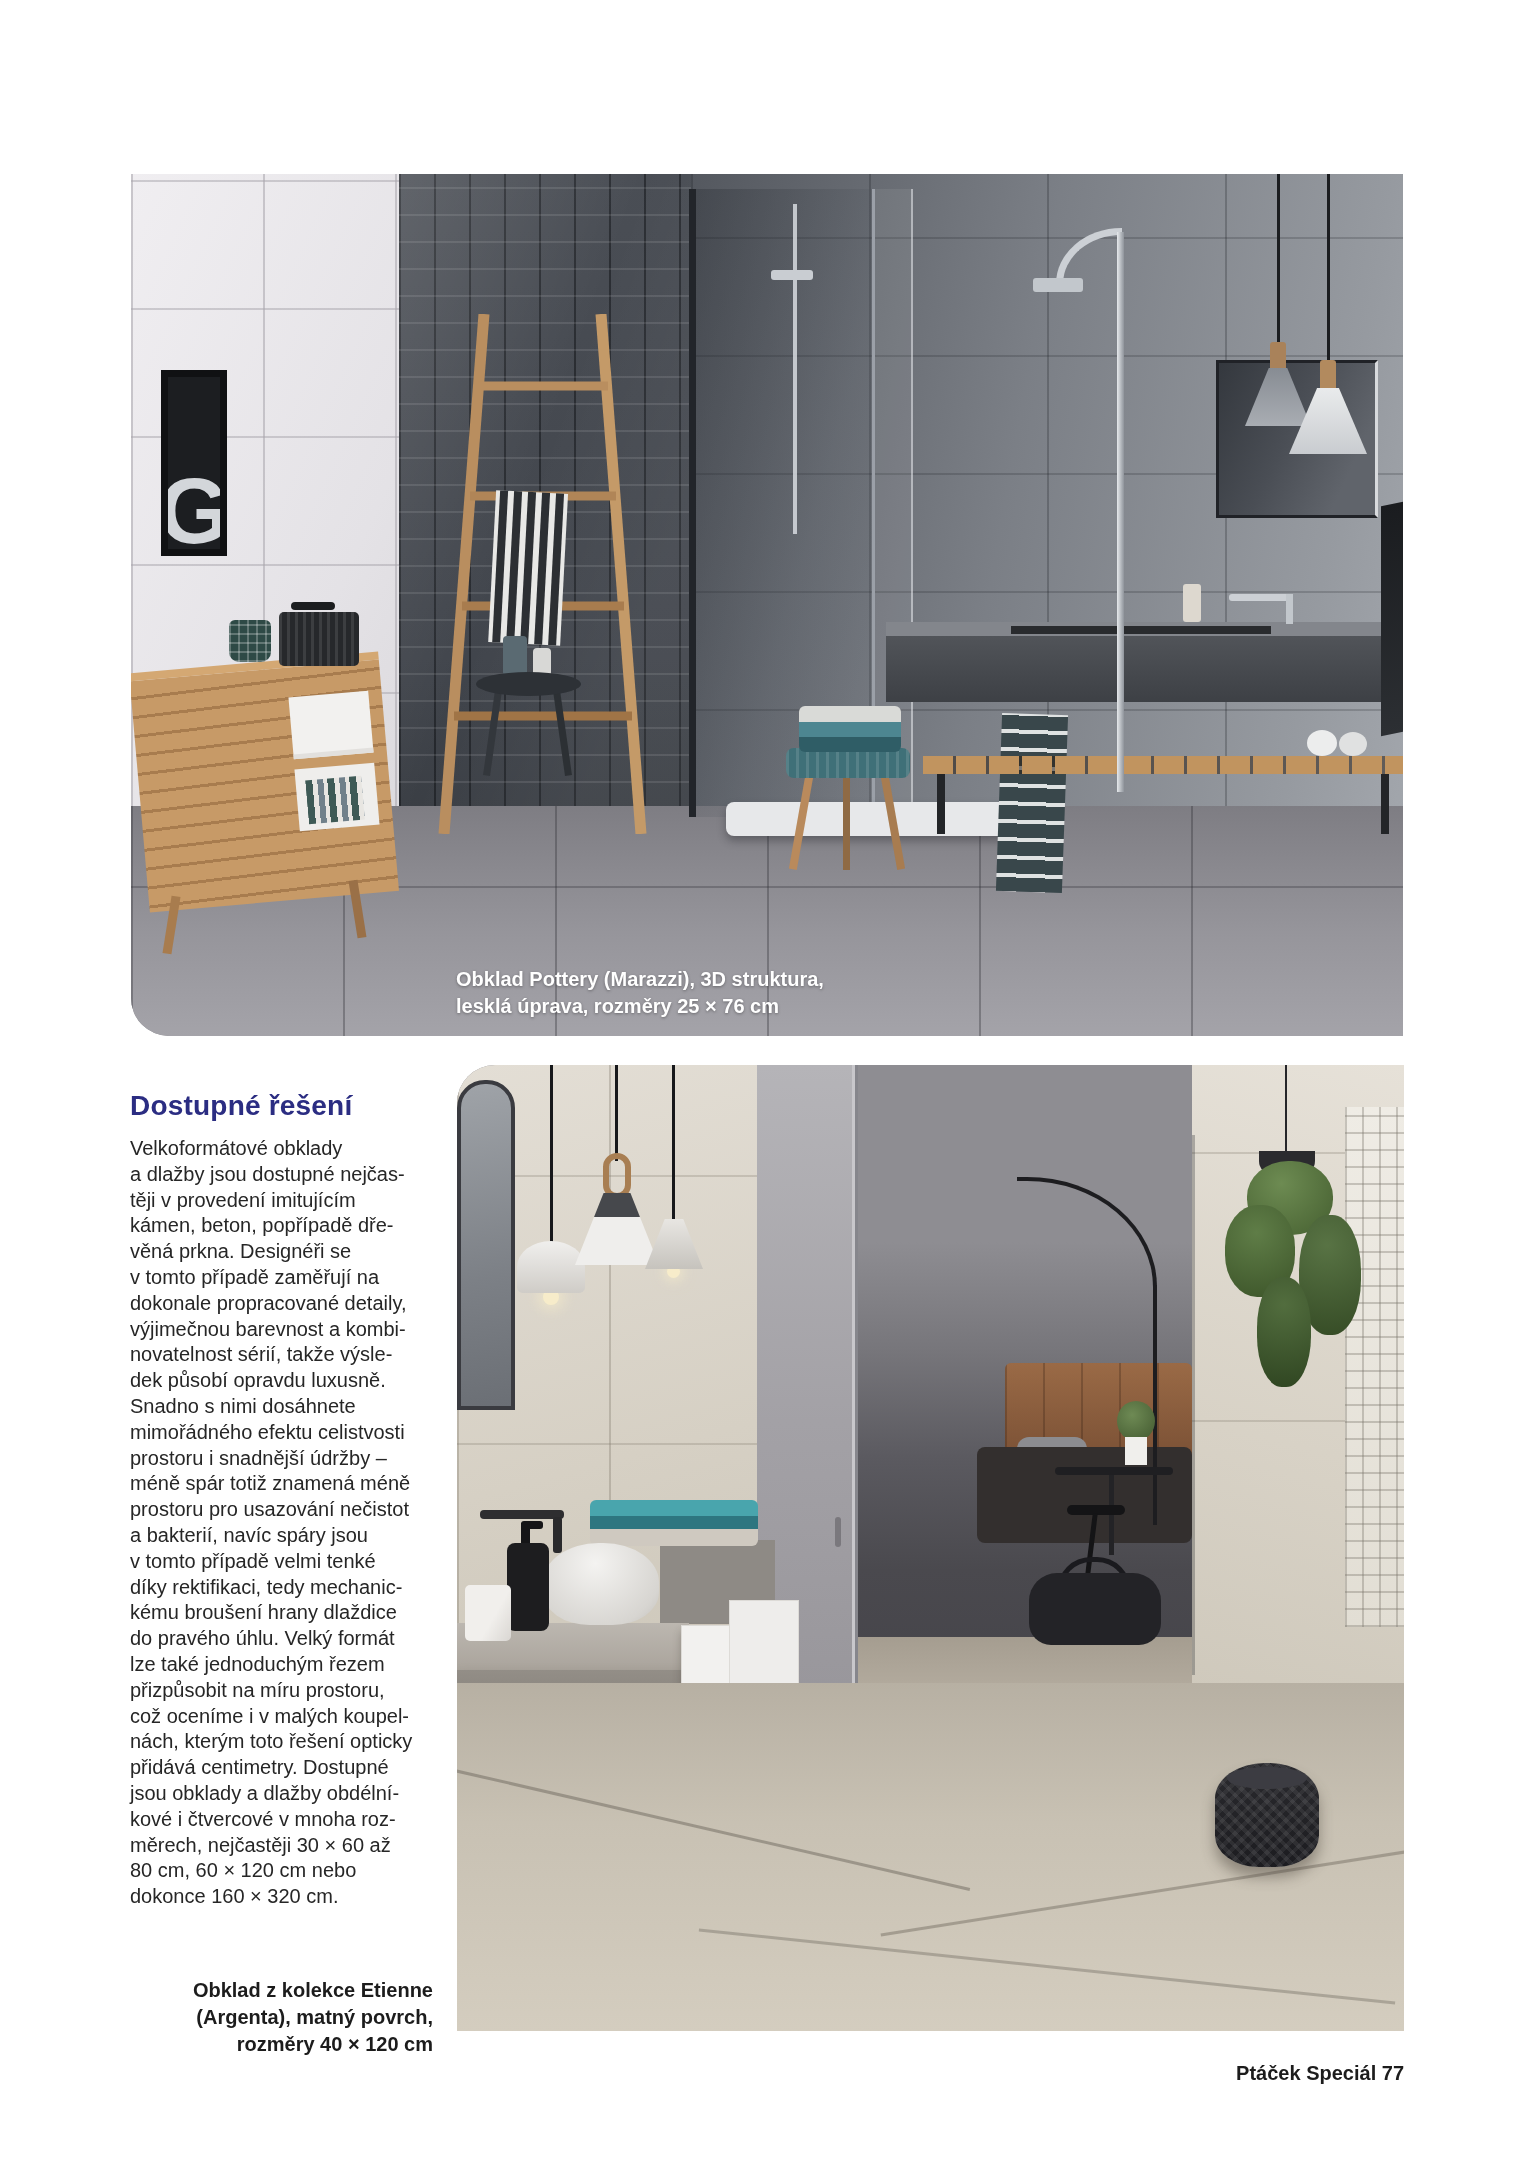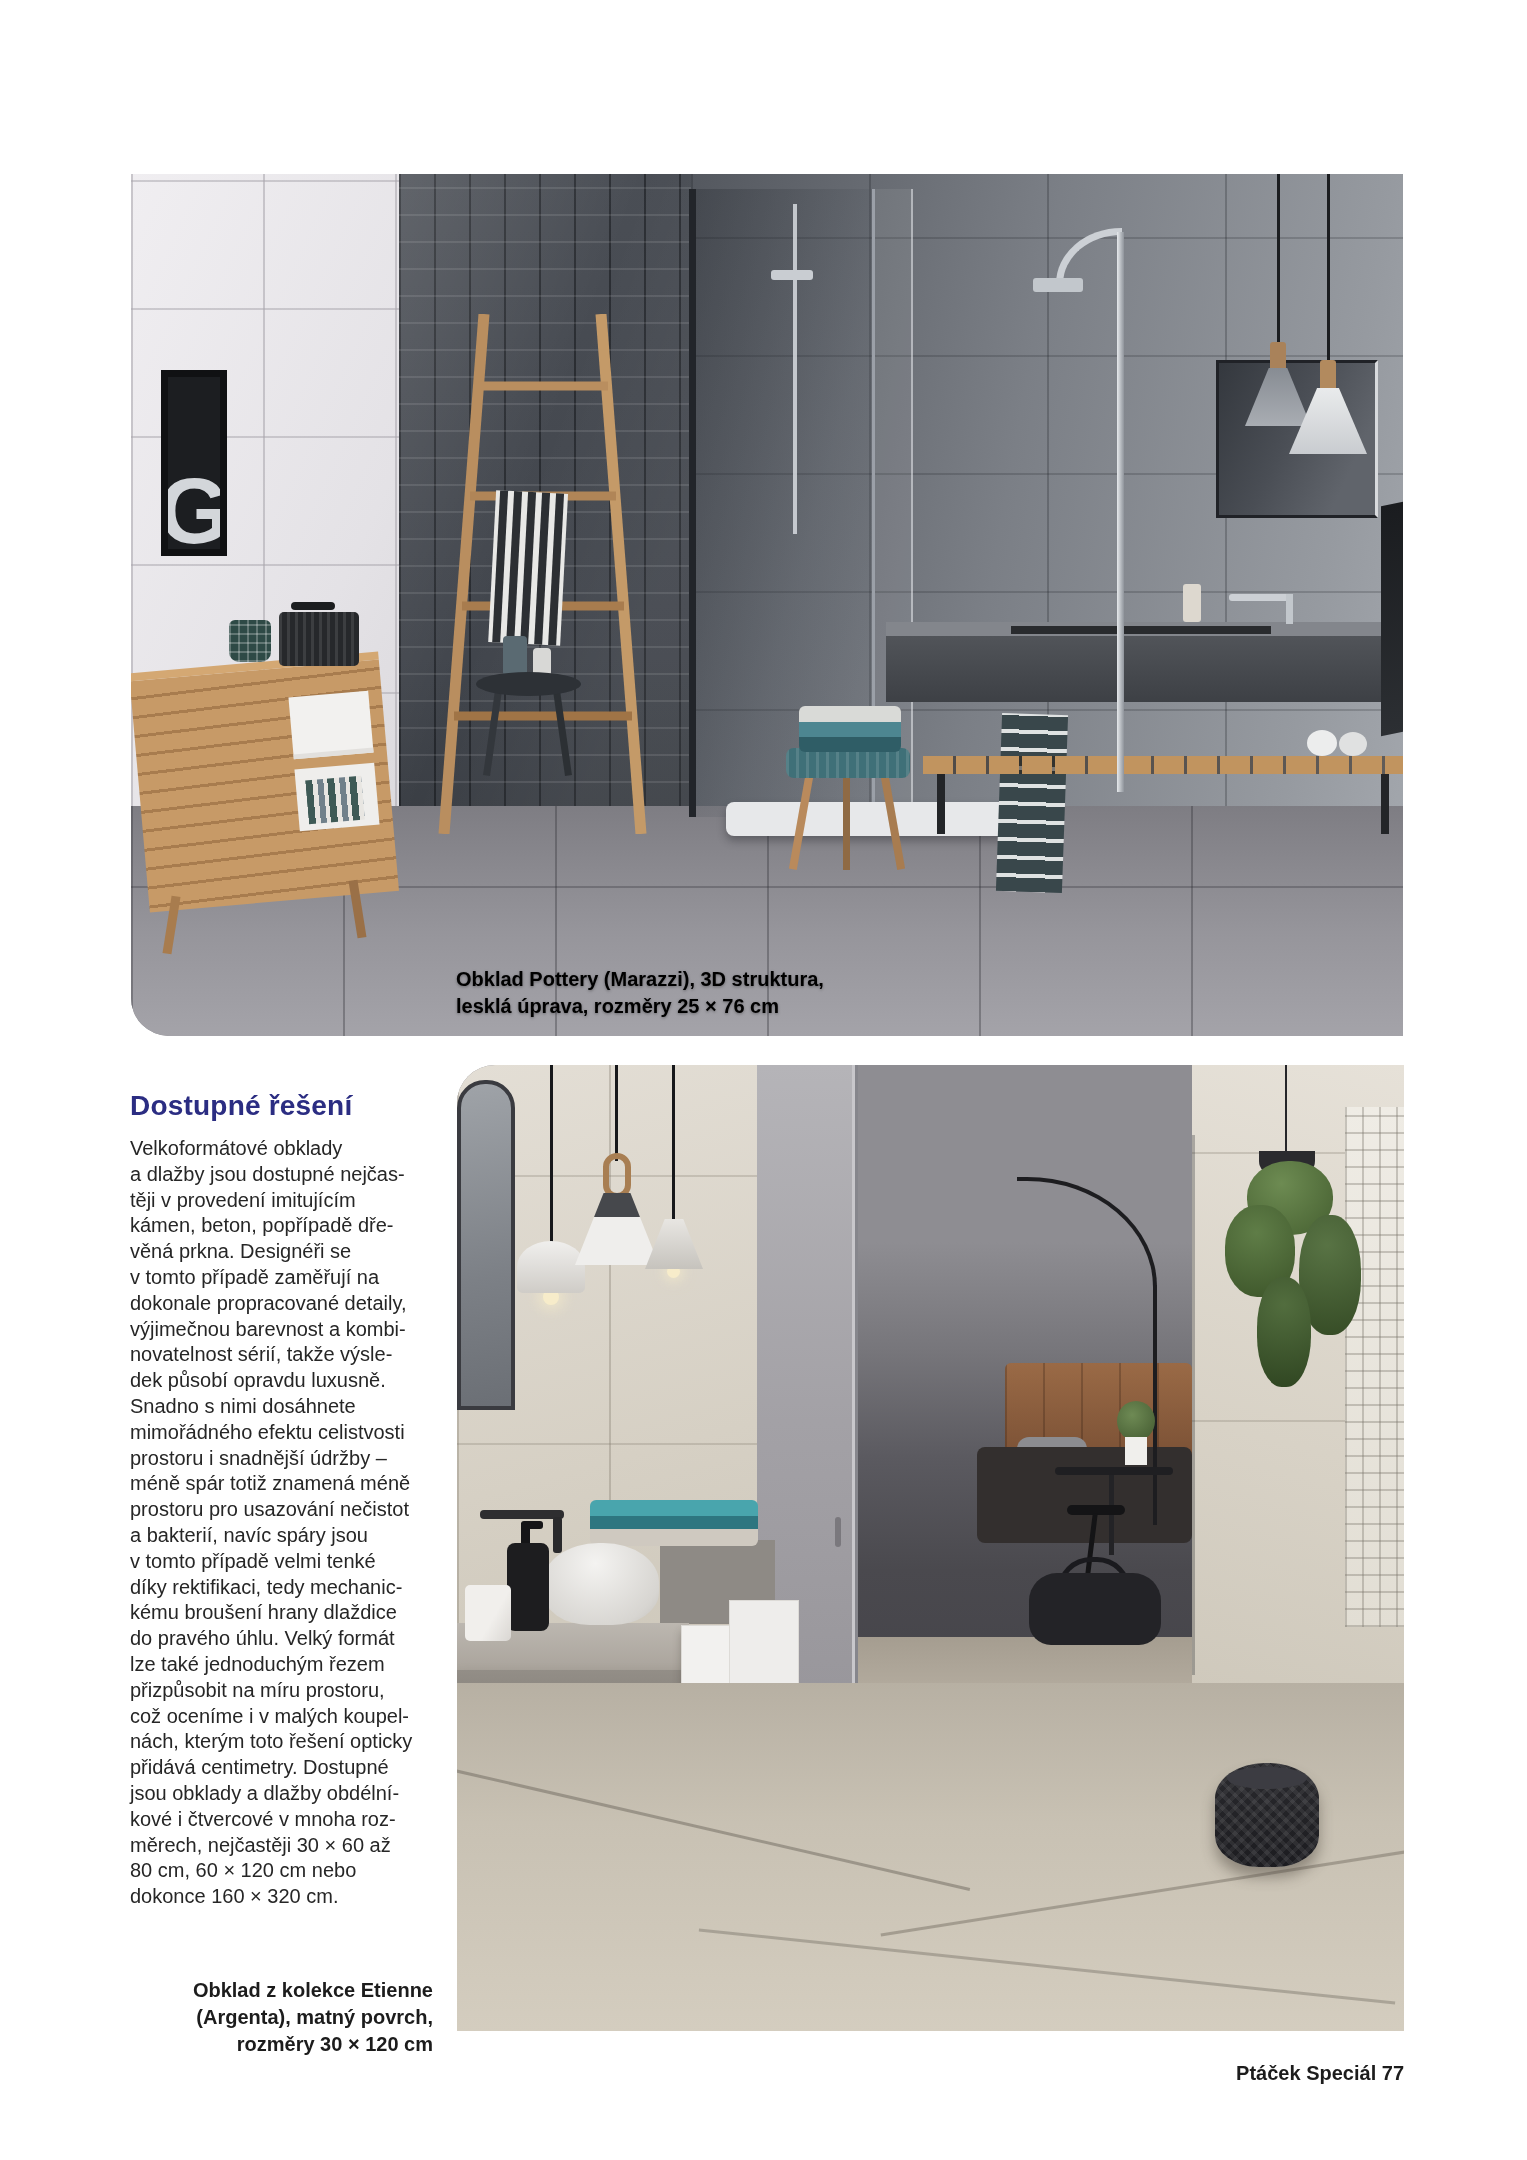--- a/index.html
+++ b/index.html
@@ -116,21 +116,21 @@
   .pt-tip2 { left: 1189px; top: 186px; width: 16px; height: 32px; background: #b28a5e; border-radius: 3px; }
   .pt-cone2 { left: 1158px; top: 214px; width: 78px; height: 66px;
     clip-path: polygon(36% 0, 64% 0, 100% 100%, 0 100%);
     background: linear-gradient(180deg, #e9ebec, #c9ccd0); }
   .pt-shower-col { left: 986px; top: 58px; width: 7px; height: 560px;
     background: linear-gradient(90deg, #e6e9ec, #8f949b); }
   .pt-shower-arm { left: 925px; top: 54px; width: 66px; height: 56px;
     border-top: 7px solid #ccd0d5; border-left: 7px solid #ccd0d5; border-top-left-radius: 70px 60px; }
   .pt-shower-head { left: 902px; top: 104px; width: 50px; height: 14px; background: #c2c7cc; border-radius: 3px; }
 
-  .pt-caption { left: 325px; top: 792px; width: 460px; color: #000000; font-size: 20px; font-weight: bold;
+  .pt-caption { left: 325px; top: 792px; width: 460px; color: #ffffff; font-size: 20px; font-weight: bold;
     line-height: 27px; text-shadow: 0 1px 3px rgba(0,0,0,.35); }
 
   
   .pb-wall-left { left: 0; top: 0; width: 300px; height: 648px;
     background:
       repeating-linear-gradient(90deg, rgba(130,123,110,.35) 0 2px, transparent 2px 152px),
       repeating-linear-gradient(0deg, rgba(130,123,110,.28) 0 2px, transparent 2px 268px),
       linear-gradient(165deg, #e3ded5, #d6d0c4 60%, #ccc6b9); }
   .pb-wall-gray { left: 300px; top: 0; width: 98px; height: 648px;
     background: linear-gradient(180deg, #b5b4b8, #a3a1a6 55%, #98969b); border-right: 3px solid #c8c7cb; }
@@ -344,21 +344,21 @@
 což oceníme i v malých koupel-
 nách, kterým toto řešení opticky
 přidává centimetry. Dostupné
 jsou obklady a dlažby obdélní-
 kové i čtvercové v mnoha roz-
 měrech, nejčastěji 30 × 60 až
 80 cm, 60 × 120 cm nebo
 dokonce 160 × 320 cm.</div>
 <div id="caption-etienne" class="abs pre">Obklad z kolekce Etienne
 (Argenta), matný povrch,
-rozměry 30 × 120 cm</div>
+rozměry 40 × 120 cm</div>
 
 <div id="photo-bottom" class="photo">
   <div class="pb-wall-left"></div>
   <div class="pb-wall-gray"></div>
   <div class="pb-door-handle"></div>
 
   <div class="pb-bedroom"></div>
   <div class="pb-headboard"></div>
   <div class="pb-pillow"></div>
   <div class="pb-bed"></div>

